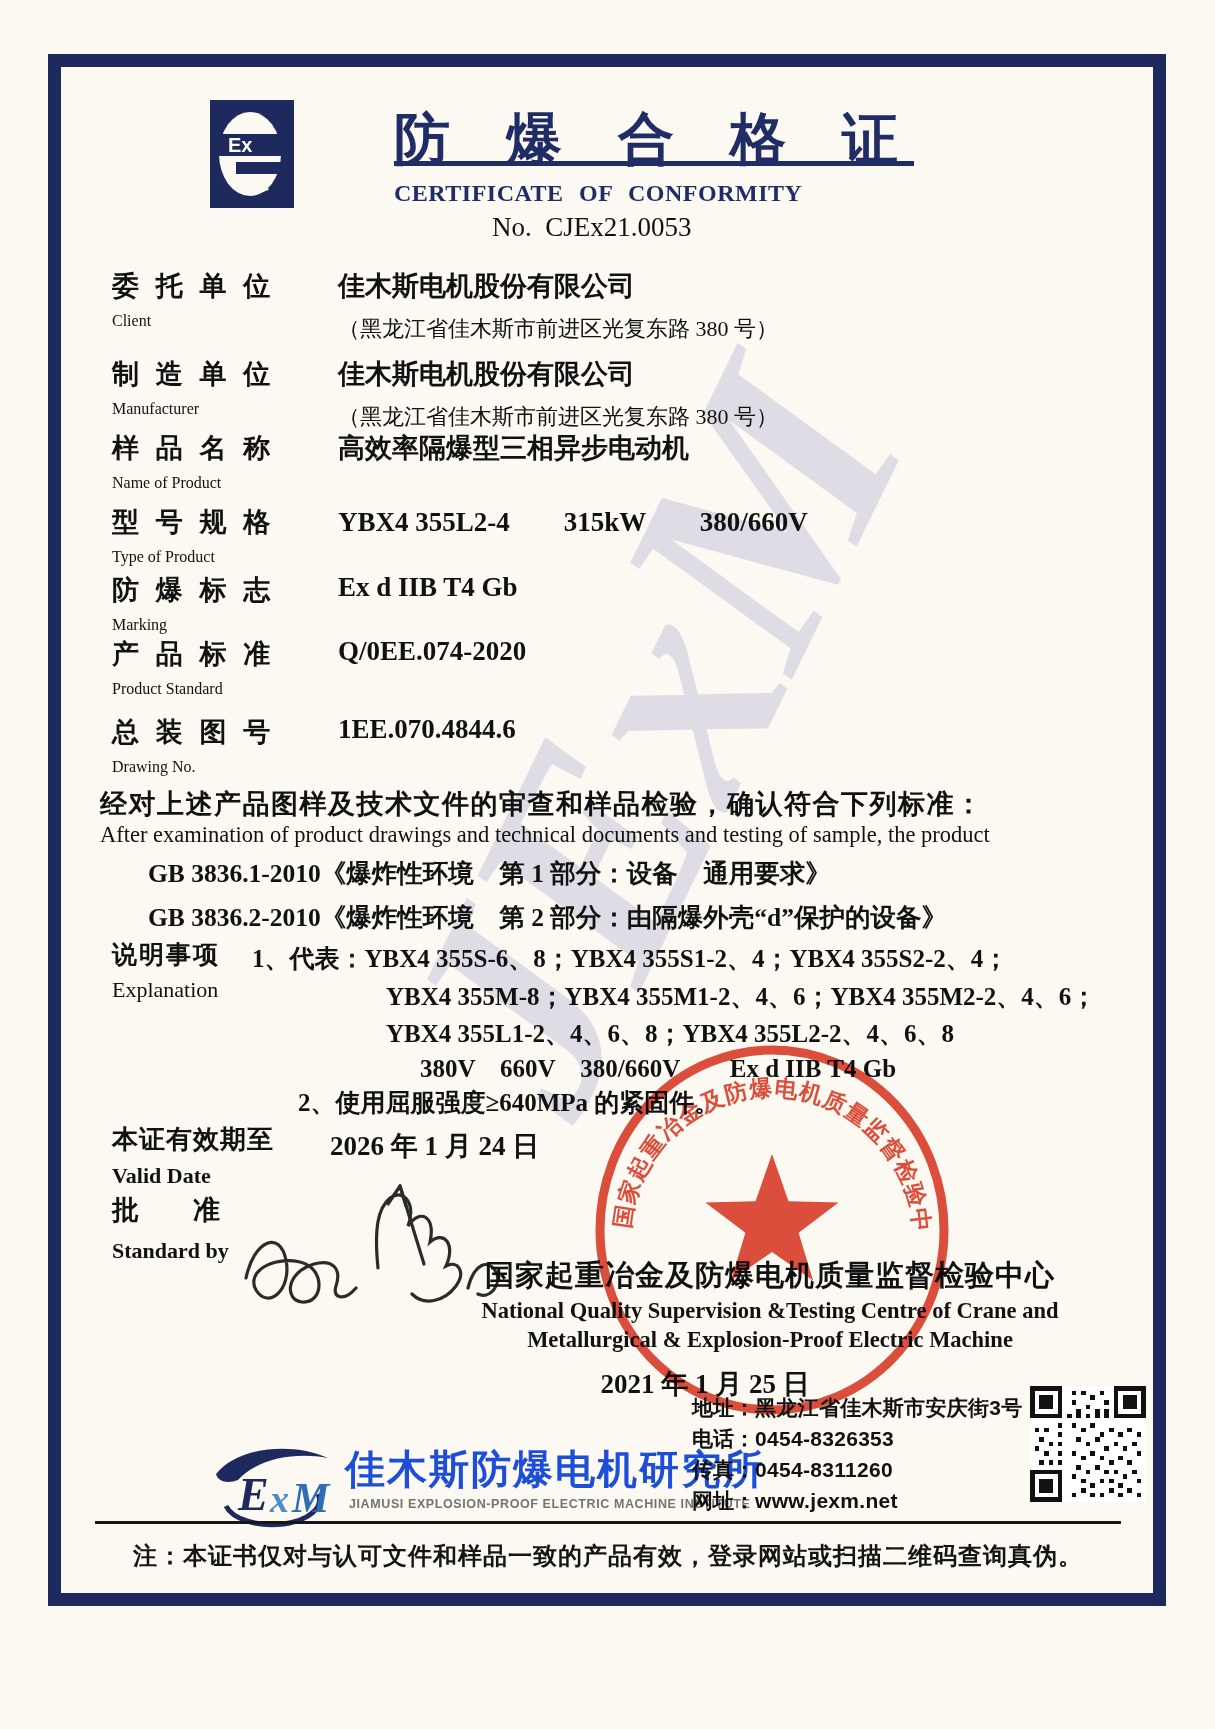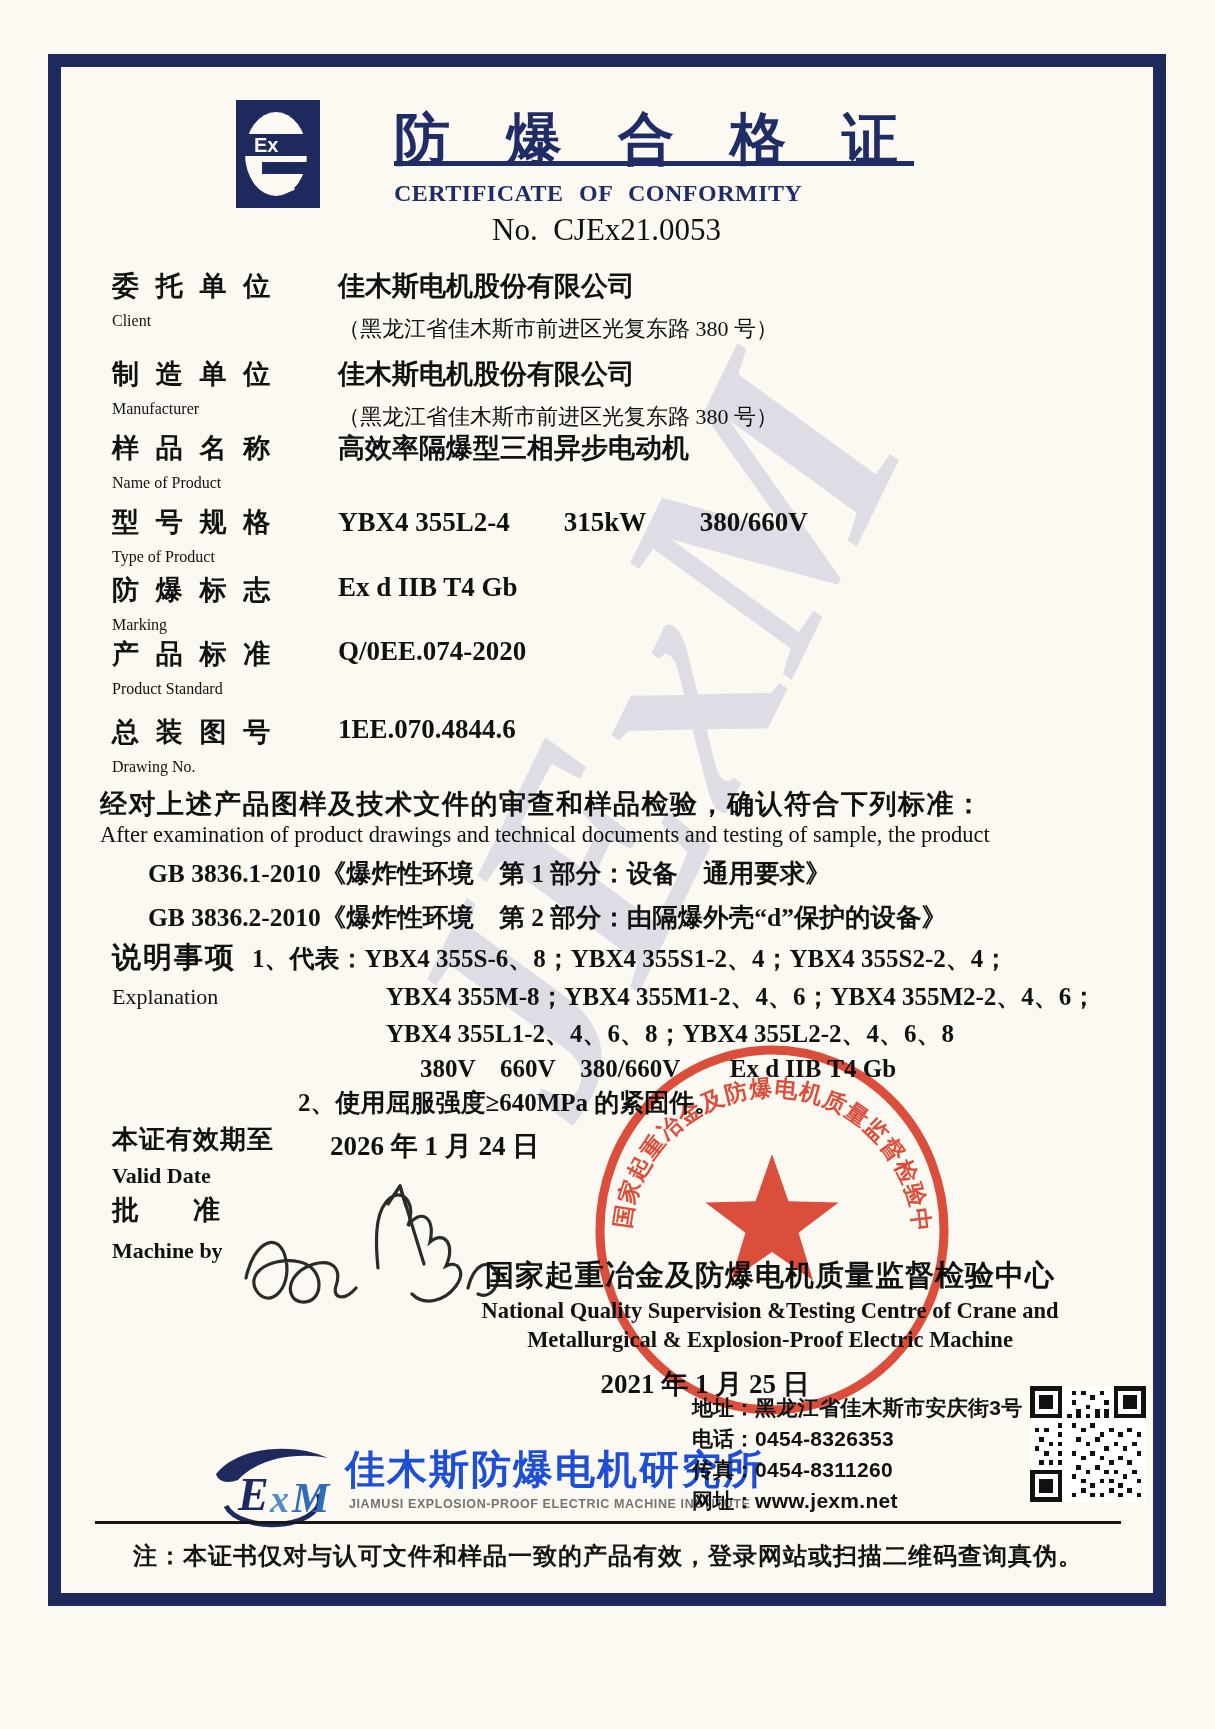--- a/index.html
+++ b/index.html
@@ -8,40 +8,40 @@
   .frame{position:absolute;left:48px;top:54px;width:1118px;height:1552px;
          border:13px solid #1e2a5e;box-sizing:border-box;}
   .abs{position:absolute;}
   
   .watermark{position:absolute;left:270px;top:580px;width:760px;height:320px;
              font-size:300px;font-style:italic;font-weight:bold;line-height:320px;
              color:#a9a2cc;opacity:.32;transform:rotate(-64deg);transform-origin:center;
              text-align:center;z-index:0;user-select:none;}
   .content{position:absolute;inset:0;z-index:1;}
   
-  .ex-logo{left:236px;top:100px;width:96px;height:108px;}
+  .ex-logo{left:210px;top:100px;width:96px;height:108px;}
   .title-zh{left:394px;top:102px;font-size:56px;font-weight:bold;color:#202c66;
             letter-spacing:16px;word-spacing:10px;white-space:pre;text-decoration:underline;}
   .title-en{left:394px;top:180px;font-size:24px;font-weight:bold;color:#202c66;
             letter-spacing:.5px;word-spacing:9px;}
-  .cert-no{left:492px;top:212px;font-size:31px;white-space:pre;text-align:center;}
+  .cert-no{left:492px;top:212px;font-size:27px;white-space:pre;text-align:center;}
   
   .frow{position:absolute;left:112px;display:flex;}
   .fl{width:226px;flex:0 0 226px;}
   .flz{font-size:27px;font-weight:bold;letter-spacing:5px;white-space:pre;}
   .fle{font-size:16px;margin-top:8px;}
   .fvz{font-size:27px;font-weight:bold;white-space:pre;}
   .fvs{font-size:22px;margin-top:10px;white-space:pre;}
   
   .statement{left:100px;top:786px;width:1010px;}
   .st-zh{font-size:27px;font-weight:bold;letter-spacing:1.5px;}
   .st-en{font-size:22.5px;line-height:25px;}
   .st-std{font-size:25.5px;font-weight:bold;margin-left:48px;margin-top:9px;white-space:pre;}
   
-  .exl-zh{font-size:29px;font-weight:bold;letter-spacing:2px;}
+  .exl-zh{font-size:25px;font-weight:bold;letter-spacing:2px;}
   .exl-en{font-size:22px;margin-top:6px;}
   .exline{position:absolute;font-size:25px;font-weight:bold;white-space:pre;}
   
   .vlz{font-size:26px;font-weight:bold;letter-spacing:1px;}
   .vle{font-size:22px;font-weight:bold;margin-top:6px;}
   .vvalue{left:330px;top:1128px;font-size:27px;font-weight:bold;white-space:pre;}
   .apz{font-size:27px;font-weight:bold;white-space:pre;}
   .ape{font-size:22px;font-weight:bold;margin-top:10px;}
   
   .authority{left:450px;top:1256px;width:640px;text-align:center;}
@@ -175,21 +175,21 @@
     <div class="exline" style="left:298px;top:1086px">2、使用屈服强度≥640MPa 的紧固件。</div>
 
     <div class="abs" style="left:112px;top:1122px">
       <div class="vlz">本证有效期至</div>
       <div class="vle">Valid Date</div>
     </div>
     <div class="abs vvalue">2026 年 1 月 24 日</div>
 
     <div class="abs" style="left:112px;top:1192px">
       <div class="apz">批　　准</div>
-      <div class="ape">Machine by</div>
+      <div class="ape">Standard by</div>
     </div>
     <svg class="abs sig" viewBox="0 0 310 170">
       <g stroke="#1a1a1a" stroke-width="3.2" fill="none" stroke-linecap="round" opacity=".92">
         <path d="M18,110 C26,72 52,62 58,92 C64,122 40,142 28,122 C18,104 44,88 72,94 C98,100 96,136 74,134 C56,132 58,104 86,96 C104,91 114,100 108,118 C104,130 116,134 128,120"></path>
         <path d="M150,100 C146,60 150,40 162,30 C176,20 188,36 180,58 C192,40 208,48 202,74 C216,62 228,76 218,98 C230,92 238,104 228,118 C216,134 196,138 184,126"></path>
         <path d="M196,96 L172,18"></path>
         <path d="M172,18 l-12,18 M172,18 l6,20"></path>
         <path d="M240,120 C246,96 260,90 268,104 C274,116 262,132 250,126"></path>
       </g>
     </svg>

